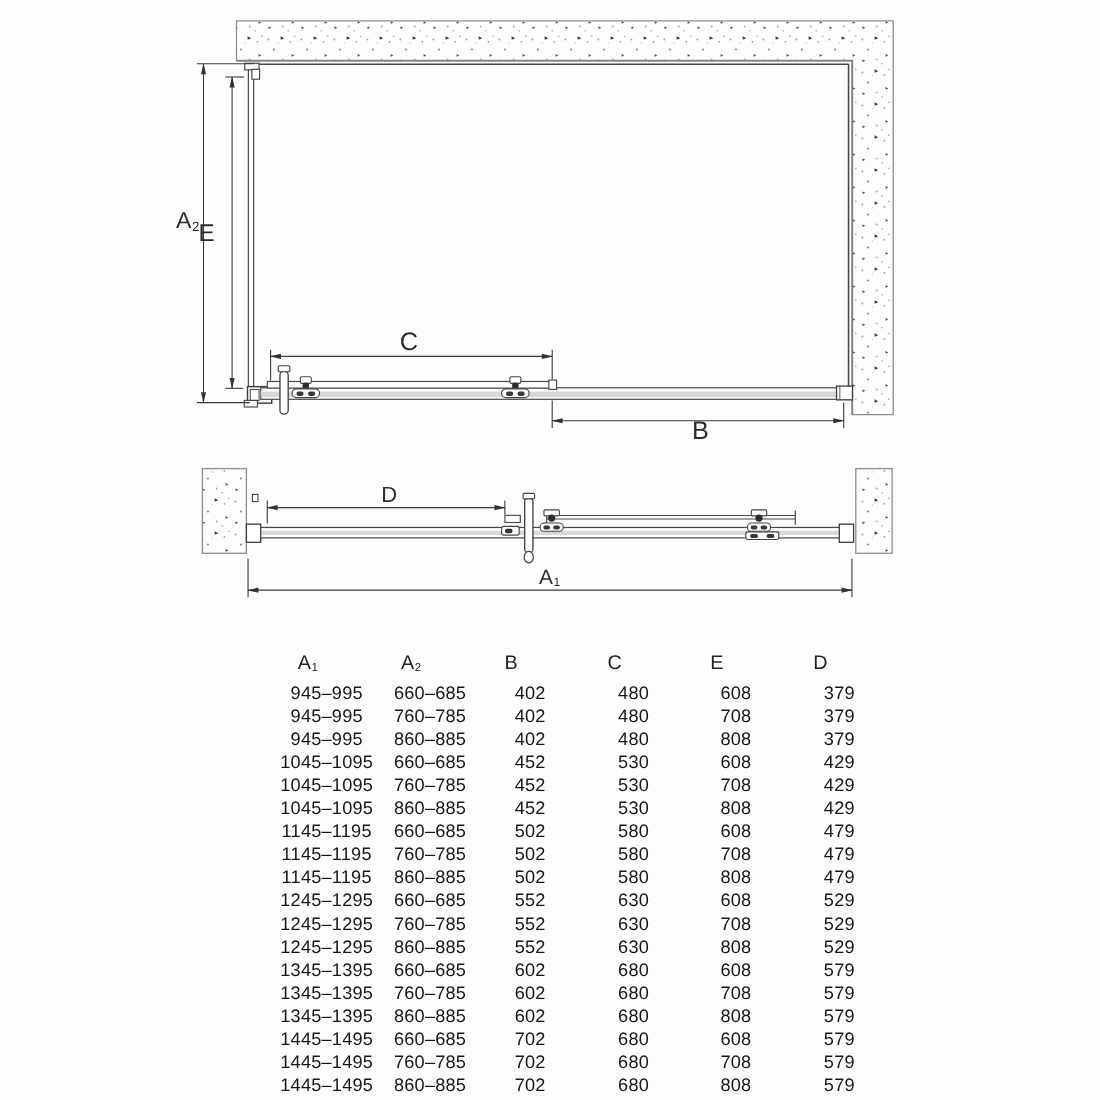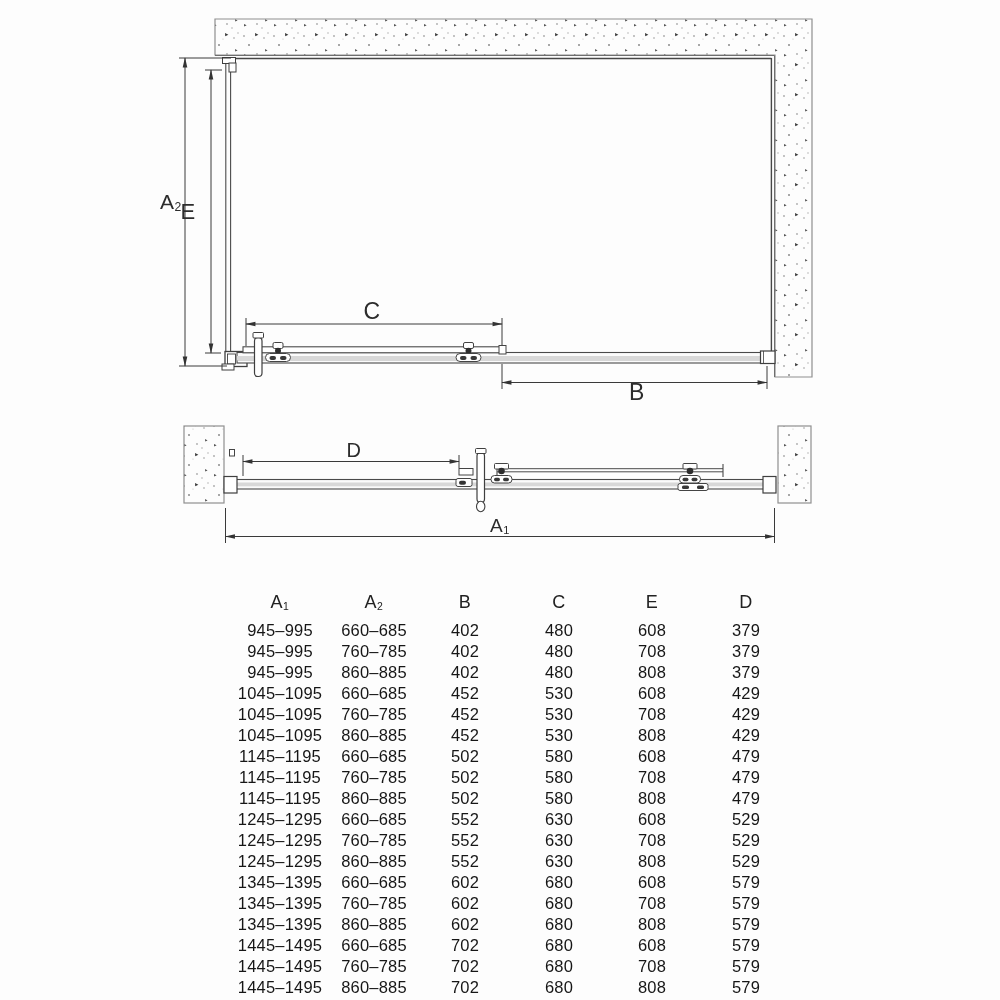--- a/index.html
+++ b/index.html
@@ -21,21 +21,21 @@
   .t-head,.tr{
     display:grid;
     grid-template-columns:100px 88px 94px 94px 92px 96px;
   }
   .t-head{height:24px;}
   .th{
     text-align:center;font-size:18px;line-height:24px;color:#222;
     letter-spacing:.5px;
   }
   .th sub{font-size:.58em;line-height:0;vertical-align:-0.2em;}
-  .t-body{position:absolute;left:0;top:30px;width:564px;}
+  .t-body{position:absolute;left:17px;top:30px;width:564px;}
   .tr{height:21px;}
   .td{
     text-align:center;font-size:16.5px;line-height:21px;color:#161616;
     letter-spacing:.2px;font-variant-numeric:tabular-nums;
   }
 </style>
 </head>
 <body>
 
 <div class="stage">

